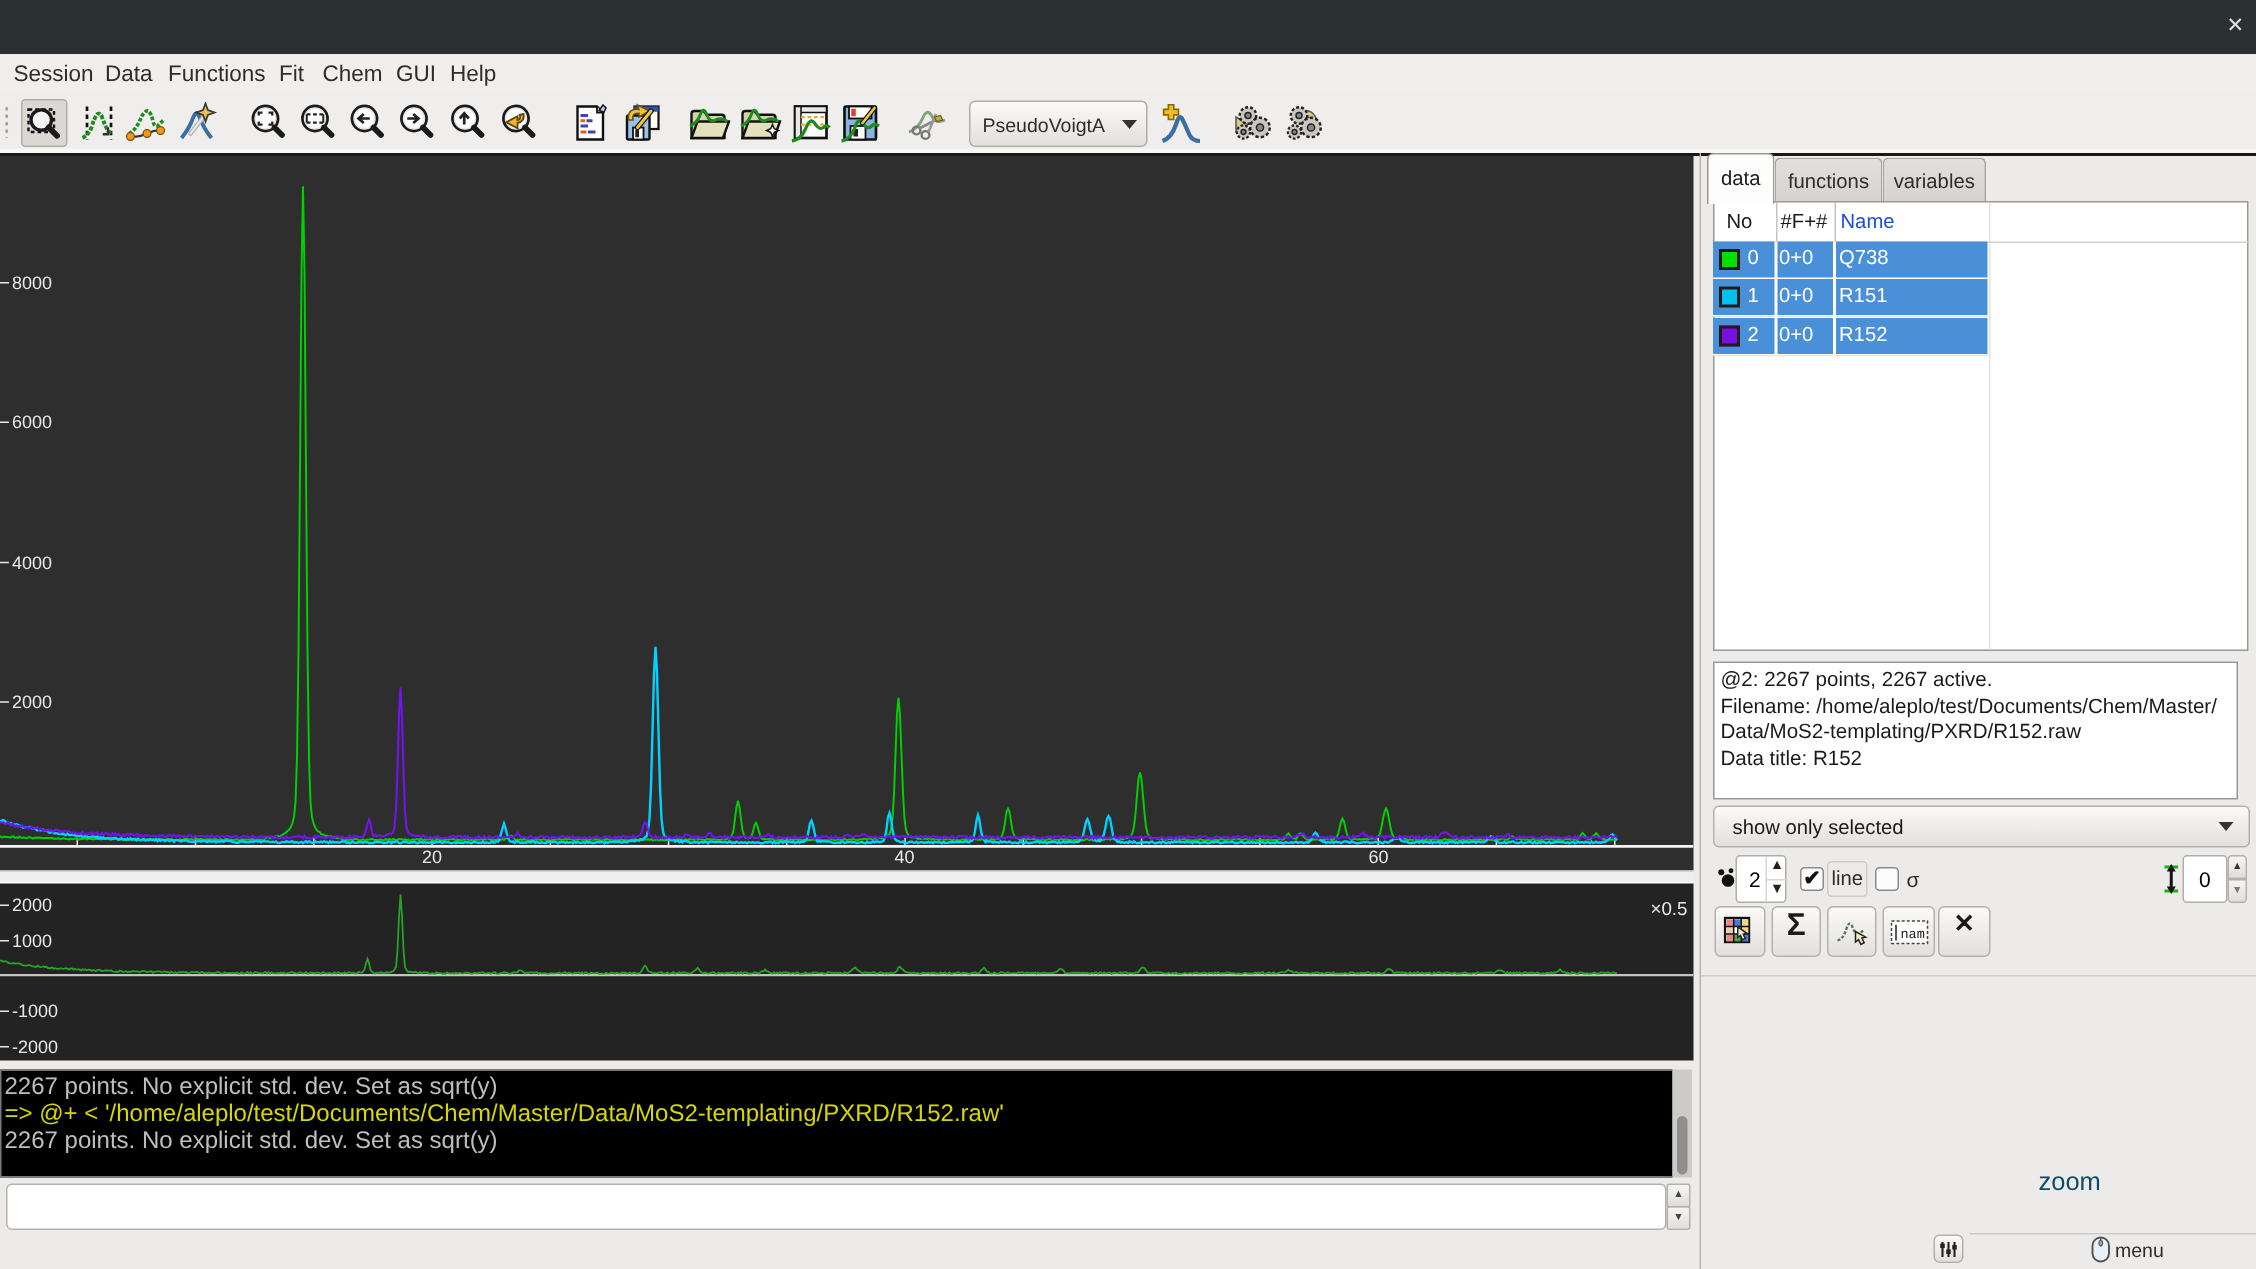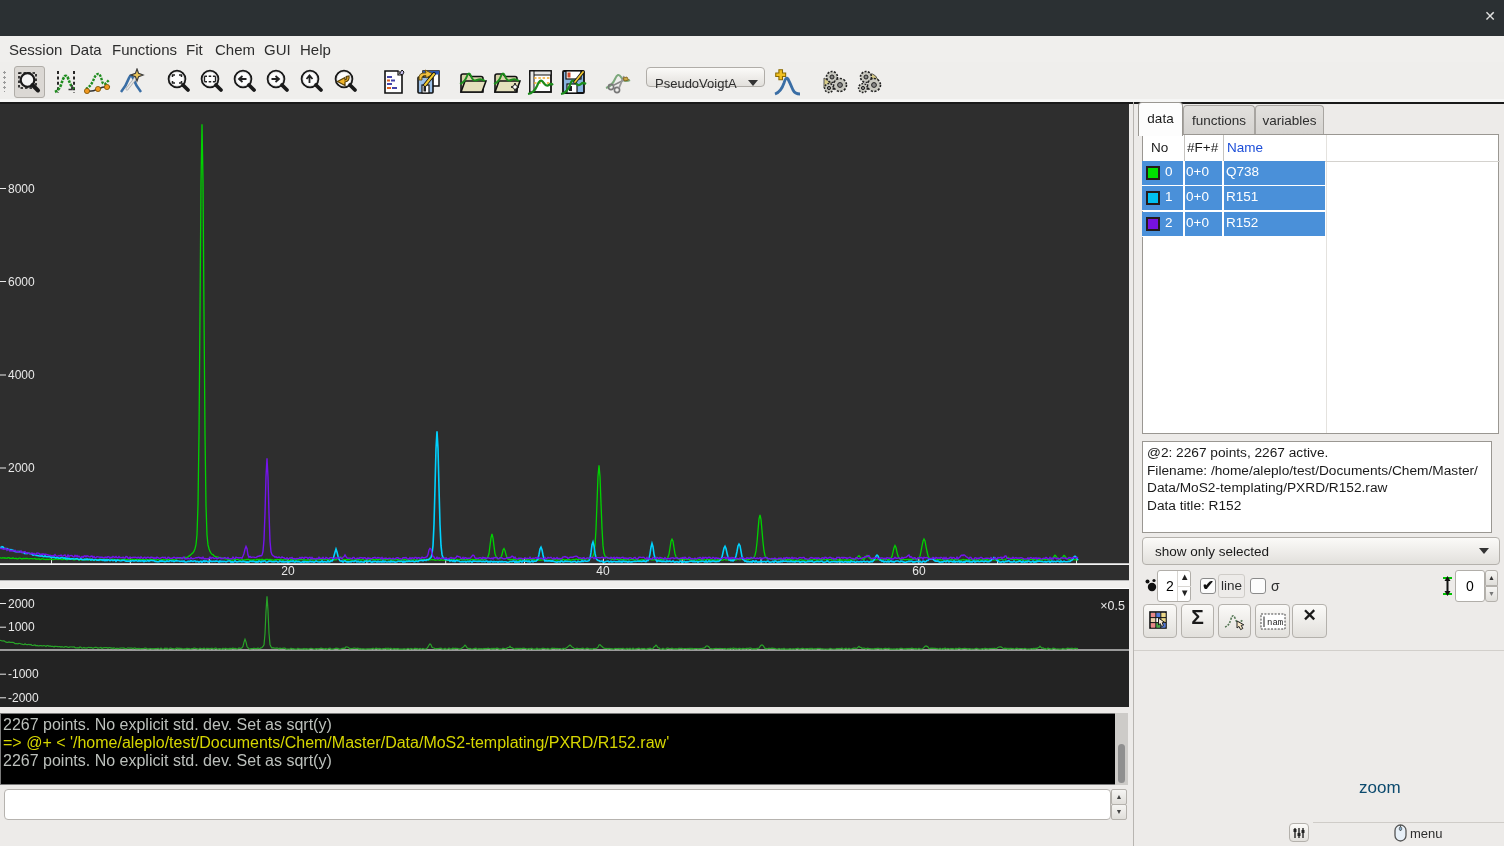--- a/index.html
+++ b/index.html
@@ -171,21 +171,21 @@
 <div class="tbtn" style="left:854px"><svg width="28" height="28" viewBox="0 0 28 28">
       <path d="M8 8 Q18 2 22 12 Q24 19 18 21 L16 15 Q19 14 17 11 Q14 7 10 11 Z" fill="#d8cc88" stroke="#555" stroke-width="1"></path>
       <circle cx="10" cy="9" r="5.5" fill="#c8c8c0" stroke="#222" stroke-width="1.6" stroke-dasharray="2 1.4"></circle>
 <circle cx="10" cy="9" r="2" fill="#888" stroke="#222" stroke-width="1"></circle>
 <circle cx="18" cy="17" r="6.5" fill="#c8c8c0" stroke="#222" stroke-width="1.6" stroke-dasharray="2.2 1.5"></circle>
 <circle cx="18" cy="17" r="2.4" fill="#888" stroke="#222" stroke-width="1"></circle>
 <circle cx="7" cy="20" r="4.4" fill="#c8c8c0" stroke="#222" stroke-width="1.5" stroke-dasharray="1.8 1.3"></circle>
 <circle cx="7" cy="20" r="1.6" fill="#888" stroke="#222" stroke-width="1"></circle>
     </svg></div>
 
-<div class="abs" style="left:646px;top:67px;width:119px;height:20px;background:linear-gradient(#fbfaf8,#e2e0dc);border:1px solid #b0ada8;border-radius:4px">
+<div class="abs" style="left:646px;top:67px;width:119px;height:31px;background:linear-gradient(#fbfaf8,#e2e0dc);border:1px solid #b0ada8;border-radius:4px">
  <span class="abs" style="left:8px;top:8px;font-size:13px;color:#2d2d2d">PseudoVoigtA</span>
  <span class="abs" style="left:101px;top:12px;width:0;height:0;border:5px solid transparent;border-top:6px solid #333"></span>
 </div>
 <div class="abs" style="left:0;top:99px;width:1504px;height:3px;background:#f6f6f5"></div>
 <div class="abs" style="left:0;top:102px;width:1504px;height:2px;background:#191919"></div>
 
 <svg width="1129" height="476" style="position:absolute;left:0;top:104px;background:#2e2e2e">
 <g transform="translate(0,-104)">
 <line x1="0" y1="564.2" x2="1129" y2="564.2" stroke="#f4f4f4" stroke-width="1.8"></line>
 <line x1="51.5" y1="558.5" x2="51.5" y2="564" stroke="#e8e8e8" stroke-width="1"></line>

